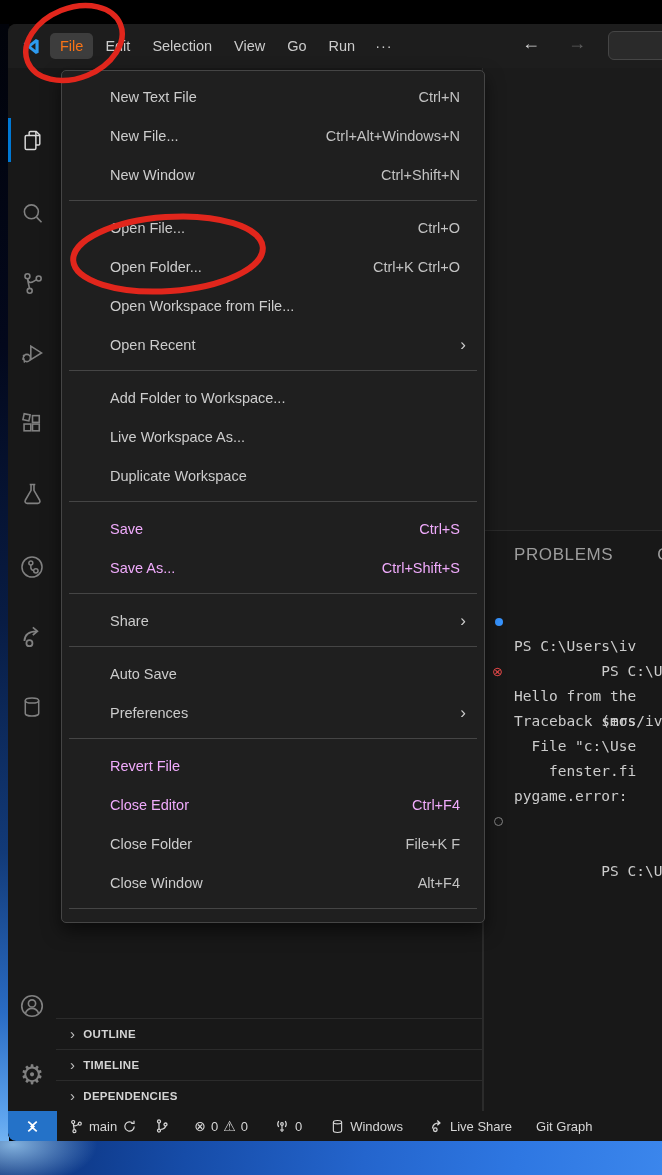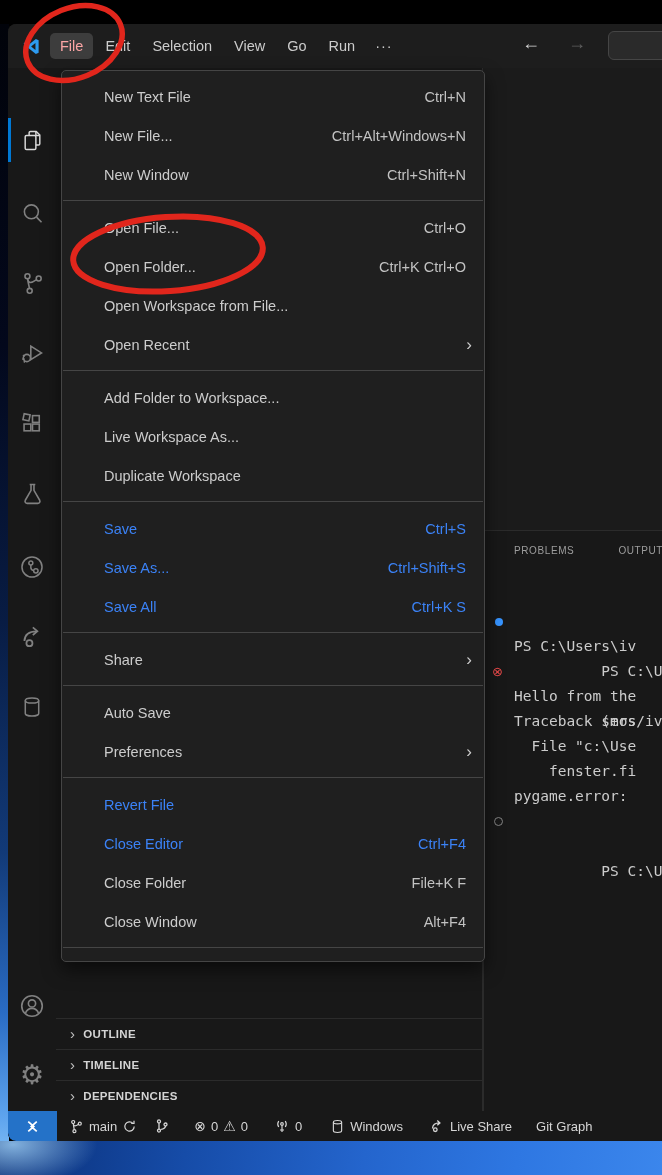--- a/index.html
+++ b/index.html
@@ -25,21 +25,21 @@
     background:#181818; border-top-left-radius:8px; border-bottom-left-radius:8px;
   }
   
   .titlebar {
     position:absolute; left:0; top:0; right:0; height:44px; background:#1d1d1d;
     border-top-left-radius:8px; display:flex; align-items:center; color:#cccccc;
     font-size:14.5px;
   }
   .logo { margin-left:14px; margin-right:8px; display:flex; }
   .tb-menu { padding:5px 10px; border-radius:5px; margin:0 1px; cursor:default; }
-  .tb-menu.active { background:#3d3d3d; color:#fca5a5; }
+  .tb-menu.active { background:#3d3d3d; color:#f97316; }
   .tb-menu.more { letter-spacing:1px; padding:5px 8px; }
   .nav-arrow { position:absolute; top:9px; font-size:18px; color:#d2d2d2; }
   .nav-arrow.back { left:514px; }
   .nav-arrow.fwd { left:560px; color:#5f5f5f; }
   .searchbox {
     position:absolute; left:600px; top:7px; width:130px; height:29px;
     background:#2a2a2a; border:1px solid #454545; border-radius:6px;
   }
   
   .activitybar {
@@ -60,21 +60,21 @@
     padding-left:8px; color:#d4d4d4; font-weight:bold; font-size:11.5px; letter-spacing:.3px;
   }
   .sb-chev { color:#c0c0c0; font-weight:normal; font-size:15px; margin:0 8px 2px 6px; }
   
   .editor { position:absolute; left:475px; top:44px; right:0; height:462px; background:#1b1b1b; }
   .panel {
     position:absolute; left:475px; top:506px; right:0; bottom:30px;
     background:#181818; border-top:1px solid #2b2b2b; border-left:1px solid #2b2b2b;
   }
   .panel-tabs { display:flex; gap:44px; padding:14px 0 0 30px; }
-  .panel-tab { color:#9d9d9d; font-size:10px; letter-spacing:.6px; white-space:nowrap; }
+  .panel-tab { color:#9d9d9d; font-size:17px; letter-spacing:.6px; white-space:nowrap; }
   .terminal {
     position:absolute; left:0; top:78px; right:0;
     font-family:"DejaVu Sans Mono",monospace; font-size:14.5px; color:#cccccc;
   }
   .tl { position:relative; height:25px; line-height:25px; padding-left:30px; white-space:pre; }
   .marker { position:absolute; top:0; height:25px; display:flex; align-items:center; }
   .m-dot { left:11px; } .m-dot i { width:8px; height:8px; border-radius:50%; background:#3794ff; display:block; }
   .m-err { left:8px; color:#f14c4c; font-size:13px; font-family:"DejaVu Sans",sans-serif; }
   .m-circ { left:10px; } .m-circ i { width:9px; height:9px; border-radius:50%; border:1.4px solid #848484; display:block; }
   
@@ -86,28 +86,28 @@
   .remote {
     width:49px; height:30px; background:#2472c8; display:flex; align-items:center;
     justify-content:center; border-bottom-left-radius:8px; color:#fff; flex:none;
   }
   .sb-item { display:flex; align-items:center; gap:5px; flex:none; }
   .glyph { font-family:"DejaVu Sans",sans-serif; font-size:14px; }
   
   .menu {
     position:absolute; left:53px; top:46px; width:424px;
     background:#1f1f1f; border:1px solid #454545; border-radius:5px;
-    box-shadow:0 8px 18px rgba(0,0,0,.55); padding:6px 0; z-index:5;
+    box-shadow:0 8px 18px rgba(0,0,0,.55); padding:6px 6px; z-index:5;
     font-size:14.5px; color:#cccccc;
   }
   .mi { height:39px; display:flex; align-items:center; padding:0 18px 0 42px; }
   .mi-label { white-space:nowrap; }
   .mi-spacer { flex:1; }
   .mi-shortcut { color:#c2c2c2; white-space:nowrap; }
-  .mi.disabled .mi-label, .mi.disabled .mi-shortcut { color:#3b82f6; }
+  .mi.disabled .mi-label, .mi.disabled .mi-shortcut { color:#f0abfc; }
   .mi-chev { color:#cccccc; font-size:17px; margin-right:-6px; }
   .msep { height:1px; background:#454545; margin:6px 1px 7px 1px; }
   
   .annot { position:absolute; left:0; top:0; width:662px; height:1175px; pointer-events:none; z-index:9; }
   svg.ico { display:block; }
 </style>
 </head>
 <body>
 
 <div class="screen">
@@ -366,25 +366,20 @@
       <div class="mi disabled">
         <span class="mi-label">Save</span>
           <span class="mi-spacer"></span>
         <span class="mi-shortcut">Ctrl+S</span>
       </div>
       <div class="mi disabled">
         <span class="mi-label">Save As...</span>
           <span class="mi-spacer"></span>
         <span class="mi-shortcut">Ctrl+Shift+S</span>
       </div>
-      <div class="mi disabled">
-        <span class="mi-label">Save All</span>
-          <span class="mi-spacer"></span>
-        <span class="mi-shortcut">Ctrl+K S</span>
-      </div>
       <div class="msep"></div>
       <div class="mi">
         <span class="mi-label">Share</span>
           <span class="mi-spacer"></span>
         <span class="mi-chev">›</span>
       </div>
       <div class="msep"></div>
       <div class="mi">
         <span class="mi-label">Auto Save</span>
           <span class="mi-spacer"></span>

